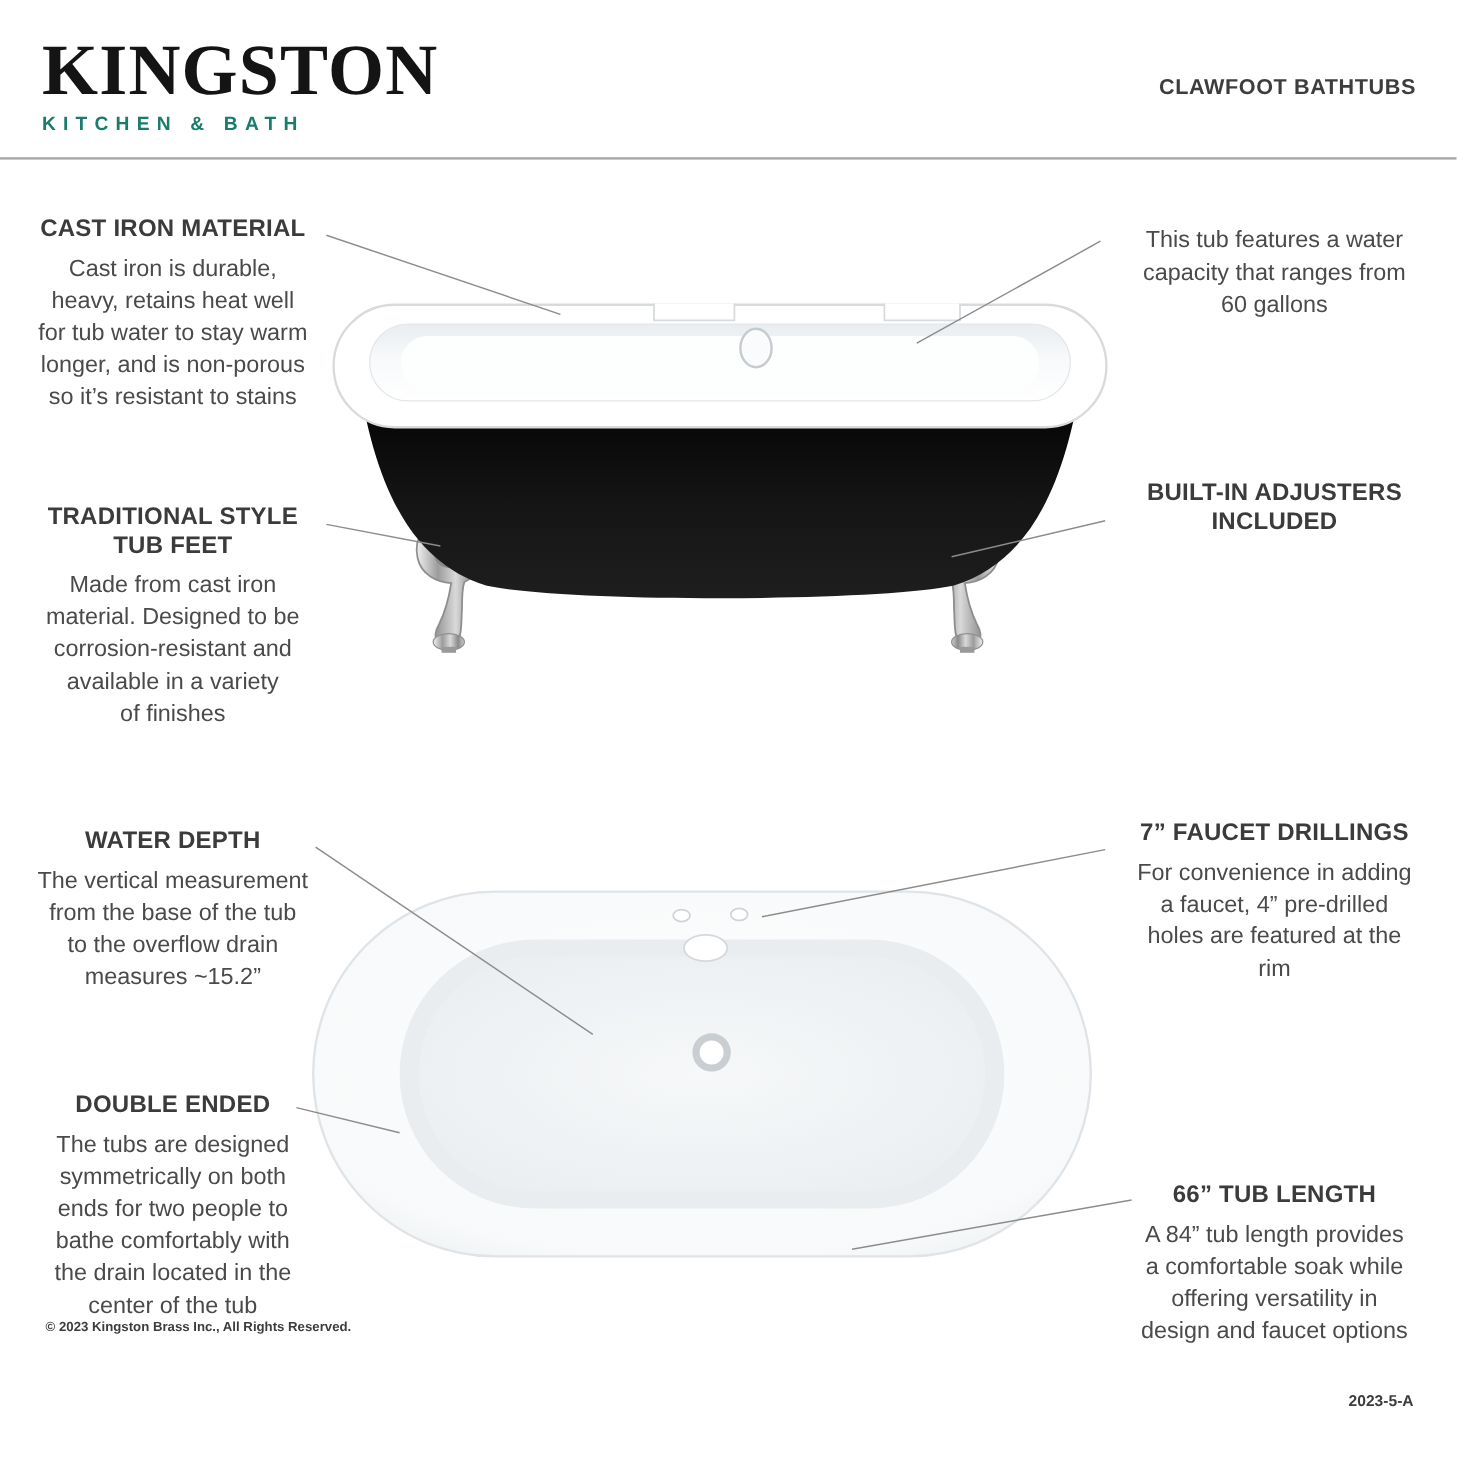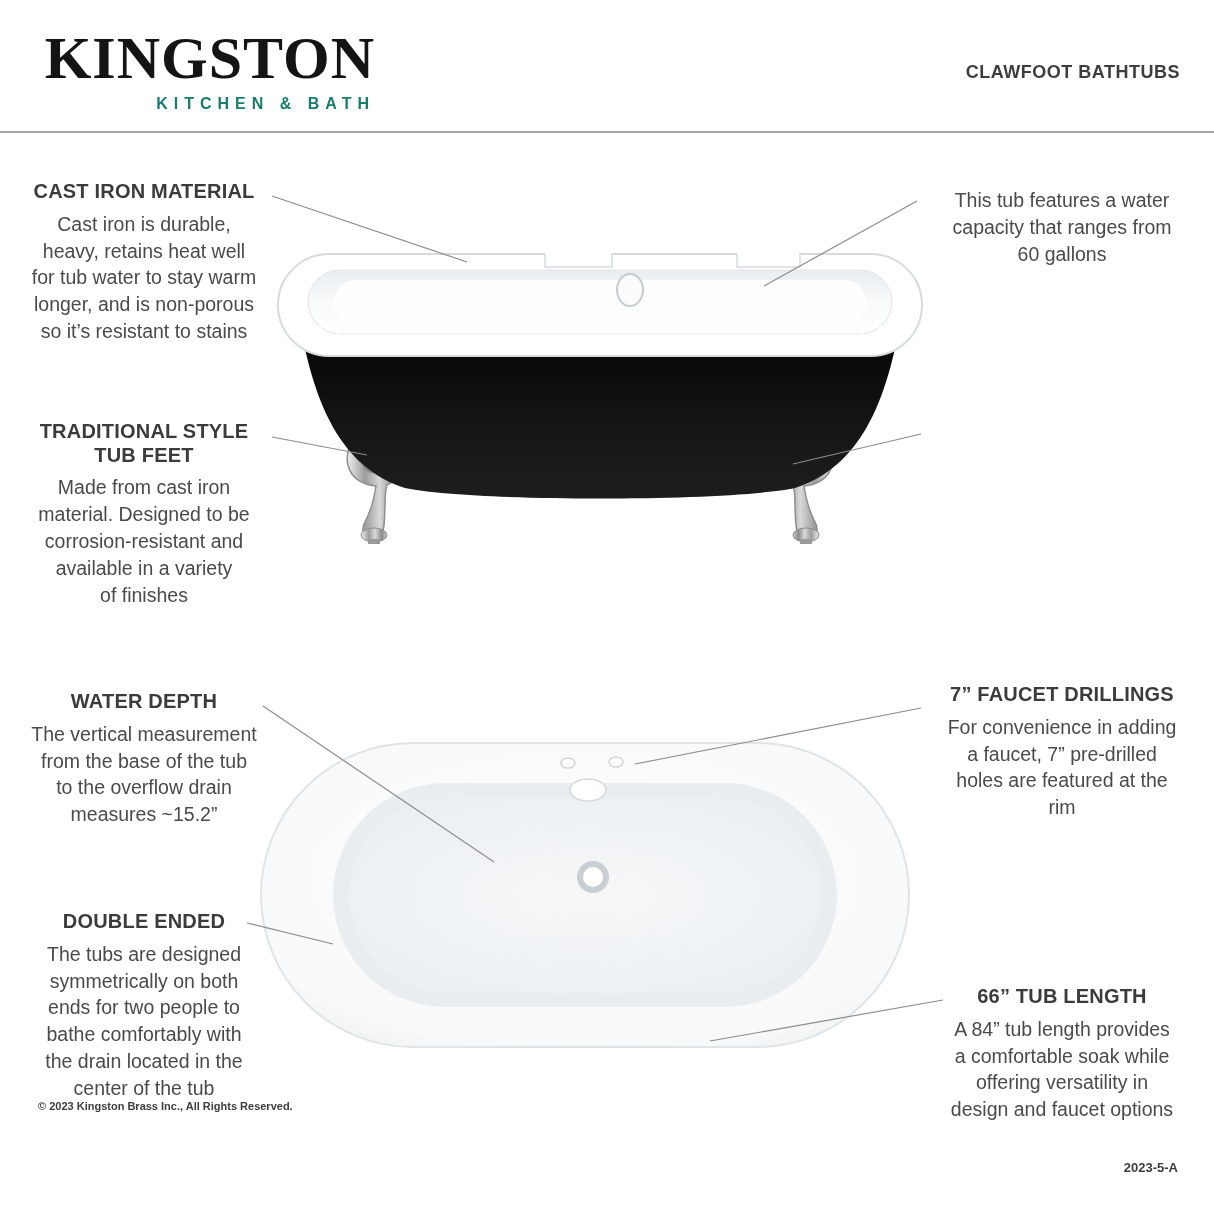--- a/index.html
+++ b/index.html
@@ -2,21 +2,21 @@
 <html><head>
 <meta charset="utf-8">
 <style>
   html,body{margin:0;padding:0;background:#ffffff;}
   .page{
     position:relative;width:1214px;height:1214px;margin:0 auto;
     background:#ffffff;overflow:hidden;
     font-family:"Liberation Sans", sans-serif;
   }
   
-  .brand{position:absolute;left:35px;top:28px;width:340px;text-align:right;}
+  .brand{position:absolute;left:35px;top:28px;width:340px;text-align:left;}
   .brand-name{
     font-family:"Liberation Serif", serif;font-weight:bold;
     font-size:60px;line-height:1;color:#141414;letter-spacing:1px;
   }
   .brand-sub{
     margin-top:7px;font-size:16px;font-weight:bold;letter-spacing:6px;
     color:#1a7c6b;
   }
   .page-title{
     position:absolute;right:34px;top:62px;
@@ -183,25 +183,27 @@
 the drain located in the
 center of the tub</p>
   </div>
 
   <div class="callout right" style="top:180px">
     <p class="callout-body">This tub features a water
 capacity that ranges from
 60 gallons</p>
   </div>
   <div class="callout right gap" style="top:400px">
+    <h2 class="callout-title">BUILT-IN ADJUSTERS
+INCLUDED</h2>
   </div>
   <div class="callout right" style="top:683px">
     <h2 class="callout-title">7” FAUCET DRILLINGS</h2>
     <p class="callout-body">For convenience in adding
-a faucet, 7” pre-drilled
+a faucet, 4” pre-drilled
 holes are featured at the
 rim</p>
   </div>
   <div class="callout right" style="top:985px">
     <h2 class="callout-title">66” TUB LENGTH</h2>
     <p class="callout-body">A 84” tub length provides
 a comfortable soak while
 offering versatility in
 design and faucet options</p>
   </div>

